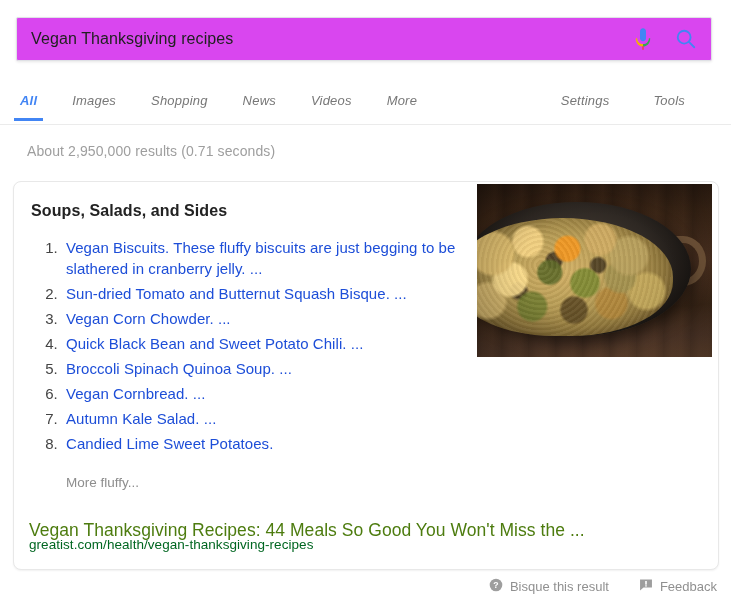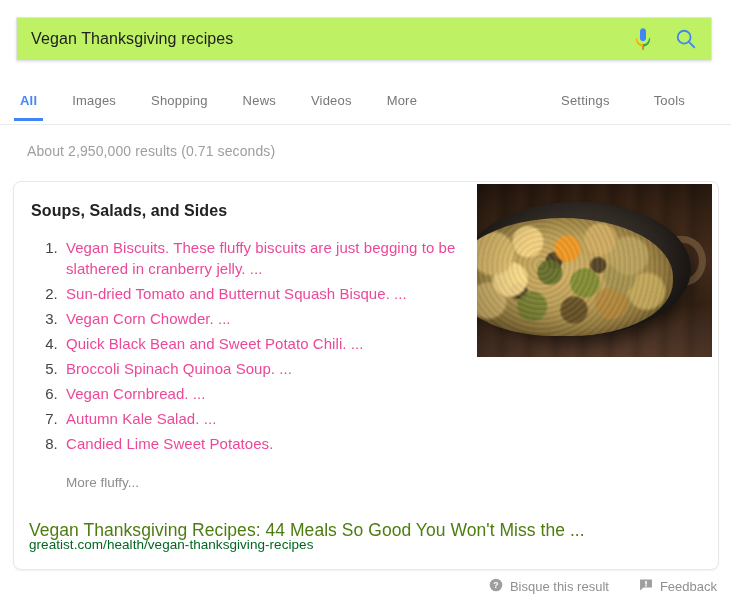--- a/index.html
+++ b/index.html
@@ -25,21 +25,21 @@
     width: 731px;
     height: 79px;
     background: #ffffff;
   }
 
   .search-box {
     position: absolute;
     left: 16px; top: 17px;
     width: 696px;
     height: 44px;
-    background: #bef264;
+    background: #d946ef;
     border: 1px solid #dfe1e5;
     border-radius: 2px;
     box-shadow: 0 1px 3px rgba(0,0,0,0.10);
     display: flex;
     align-items: center;
   }
 
   .search-input {
     flex: 1;
     border: none;
@@ -72,20 +72,21 @@
   }
 
   
   .nav-bar {
     position: absolute;
     left: 0; top: 79px;
     width: 731px;
     height: 46px;
     background: #ffffff;
     border-bottom: 1px solid #ebebeb;
+    font-style: italic;
   }
 
   .nav-inner {
     position: relative;
     height: 100%;
     display: flex;
     align-items: flex-start;
     padding-left: 20px;
     padding-top: 14px;
   }
@@ -166,21 +167,21 @@
     left: 17px; top: 56px;
     width: 440px;
     margin: 0;
     padding-left: 31px;
     list-style-position: outside;
     color: #333333;
   }
   .snippet-list li {
     font-size: 15px;
     line-height: 20.5px;
-    color: #ec4899;
+    color: #1d4ed8;
     margin-bottom: 4.5px;
     padding-left: 4px;
     letter-spacing: 0.05px;
   }
   .snippet-list li::marker {
     color: #444444;
   }
 
   .more-items {
     position: absolute;

